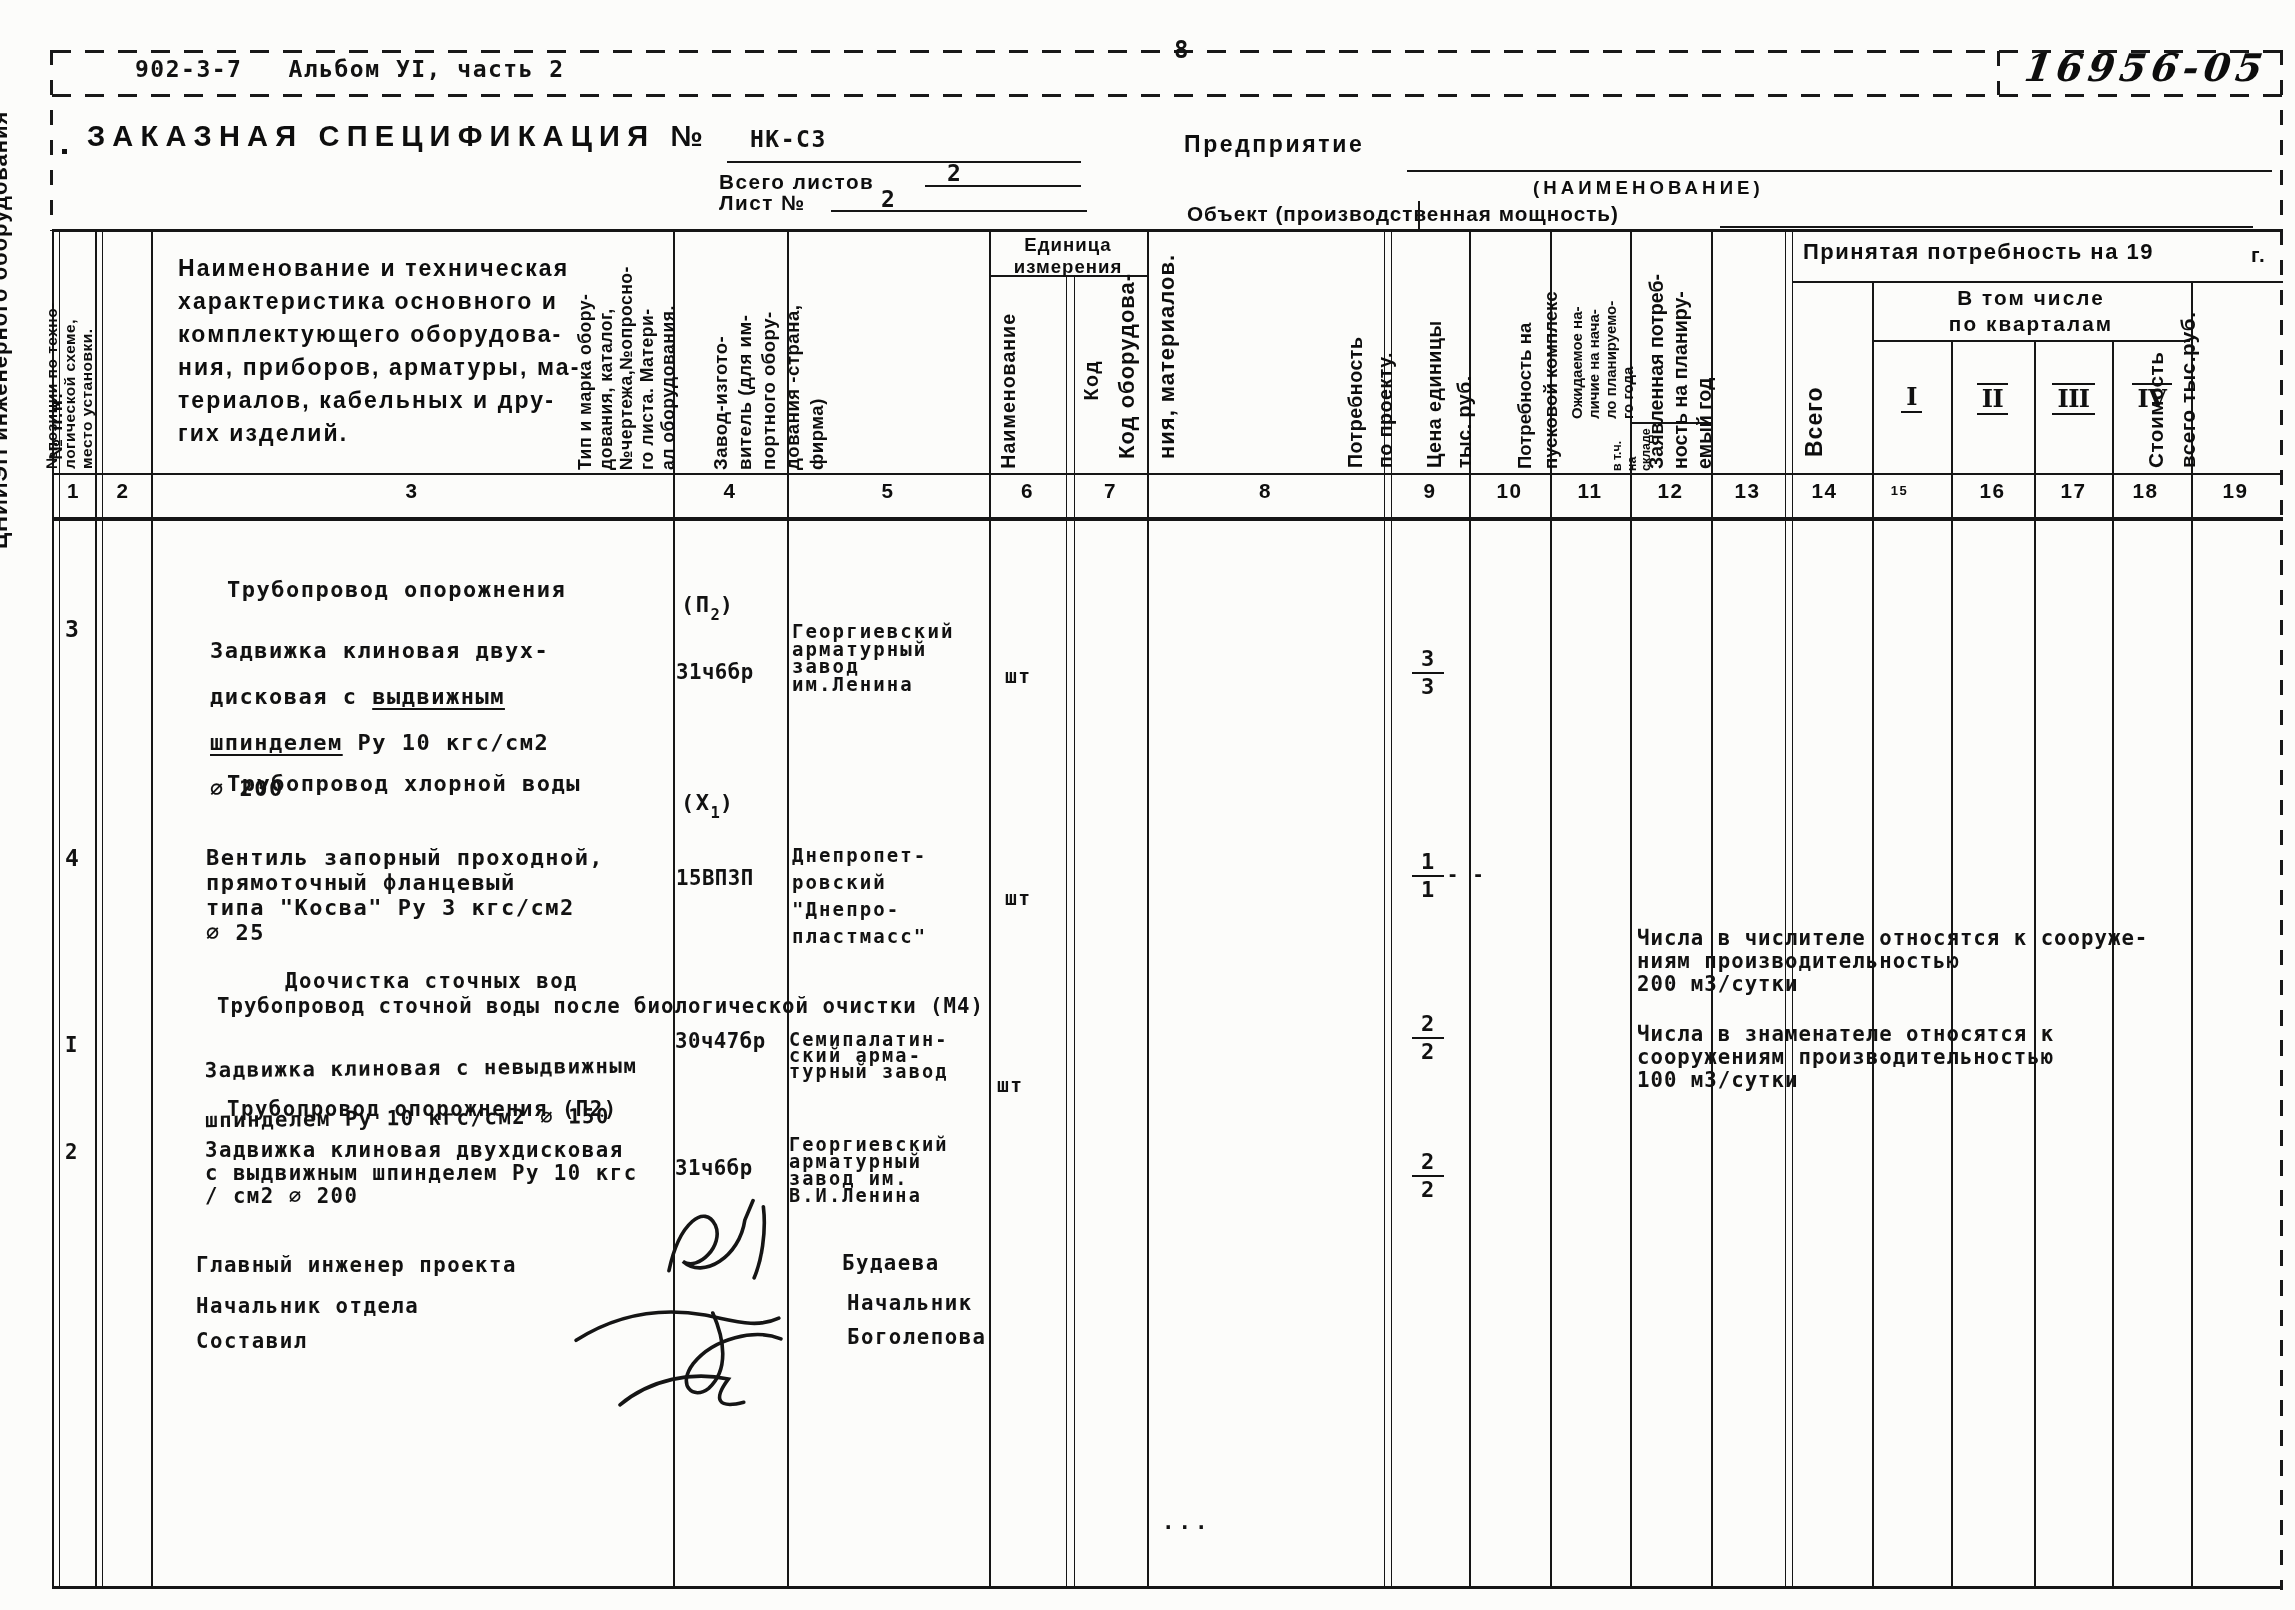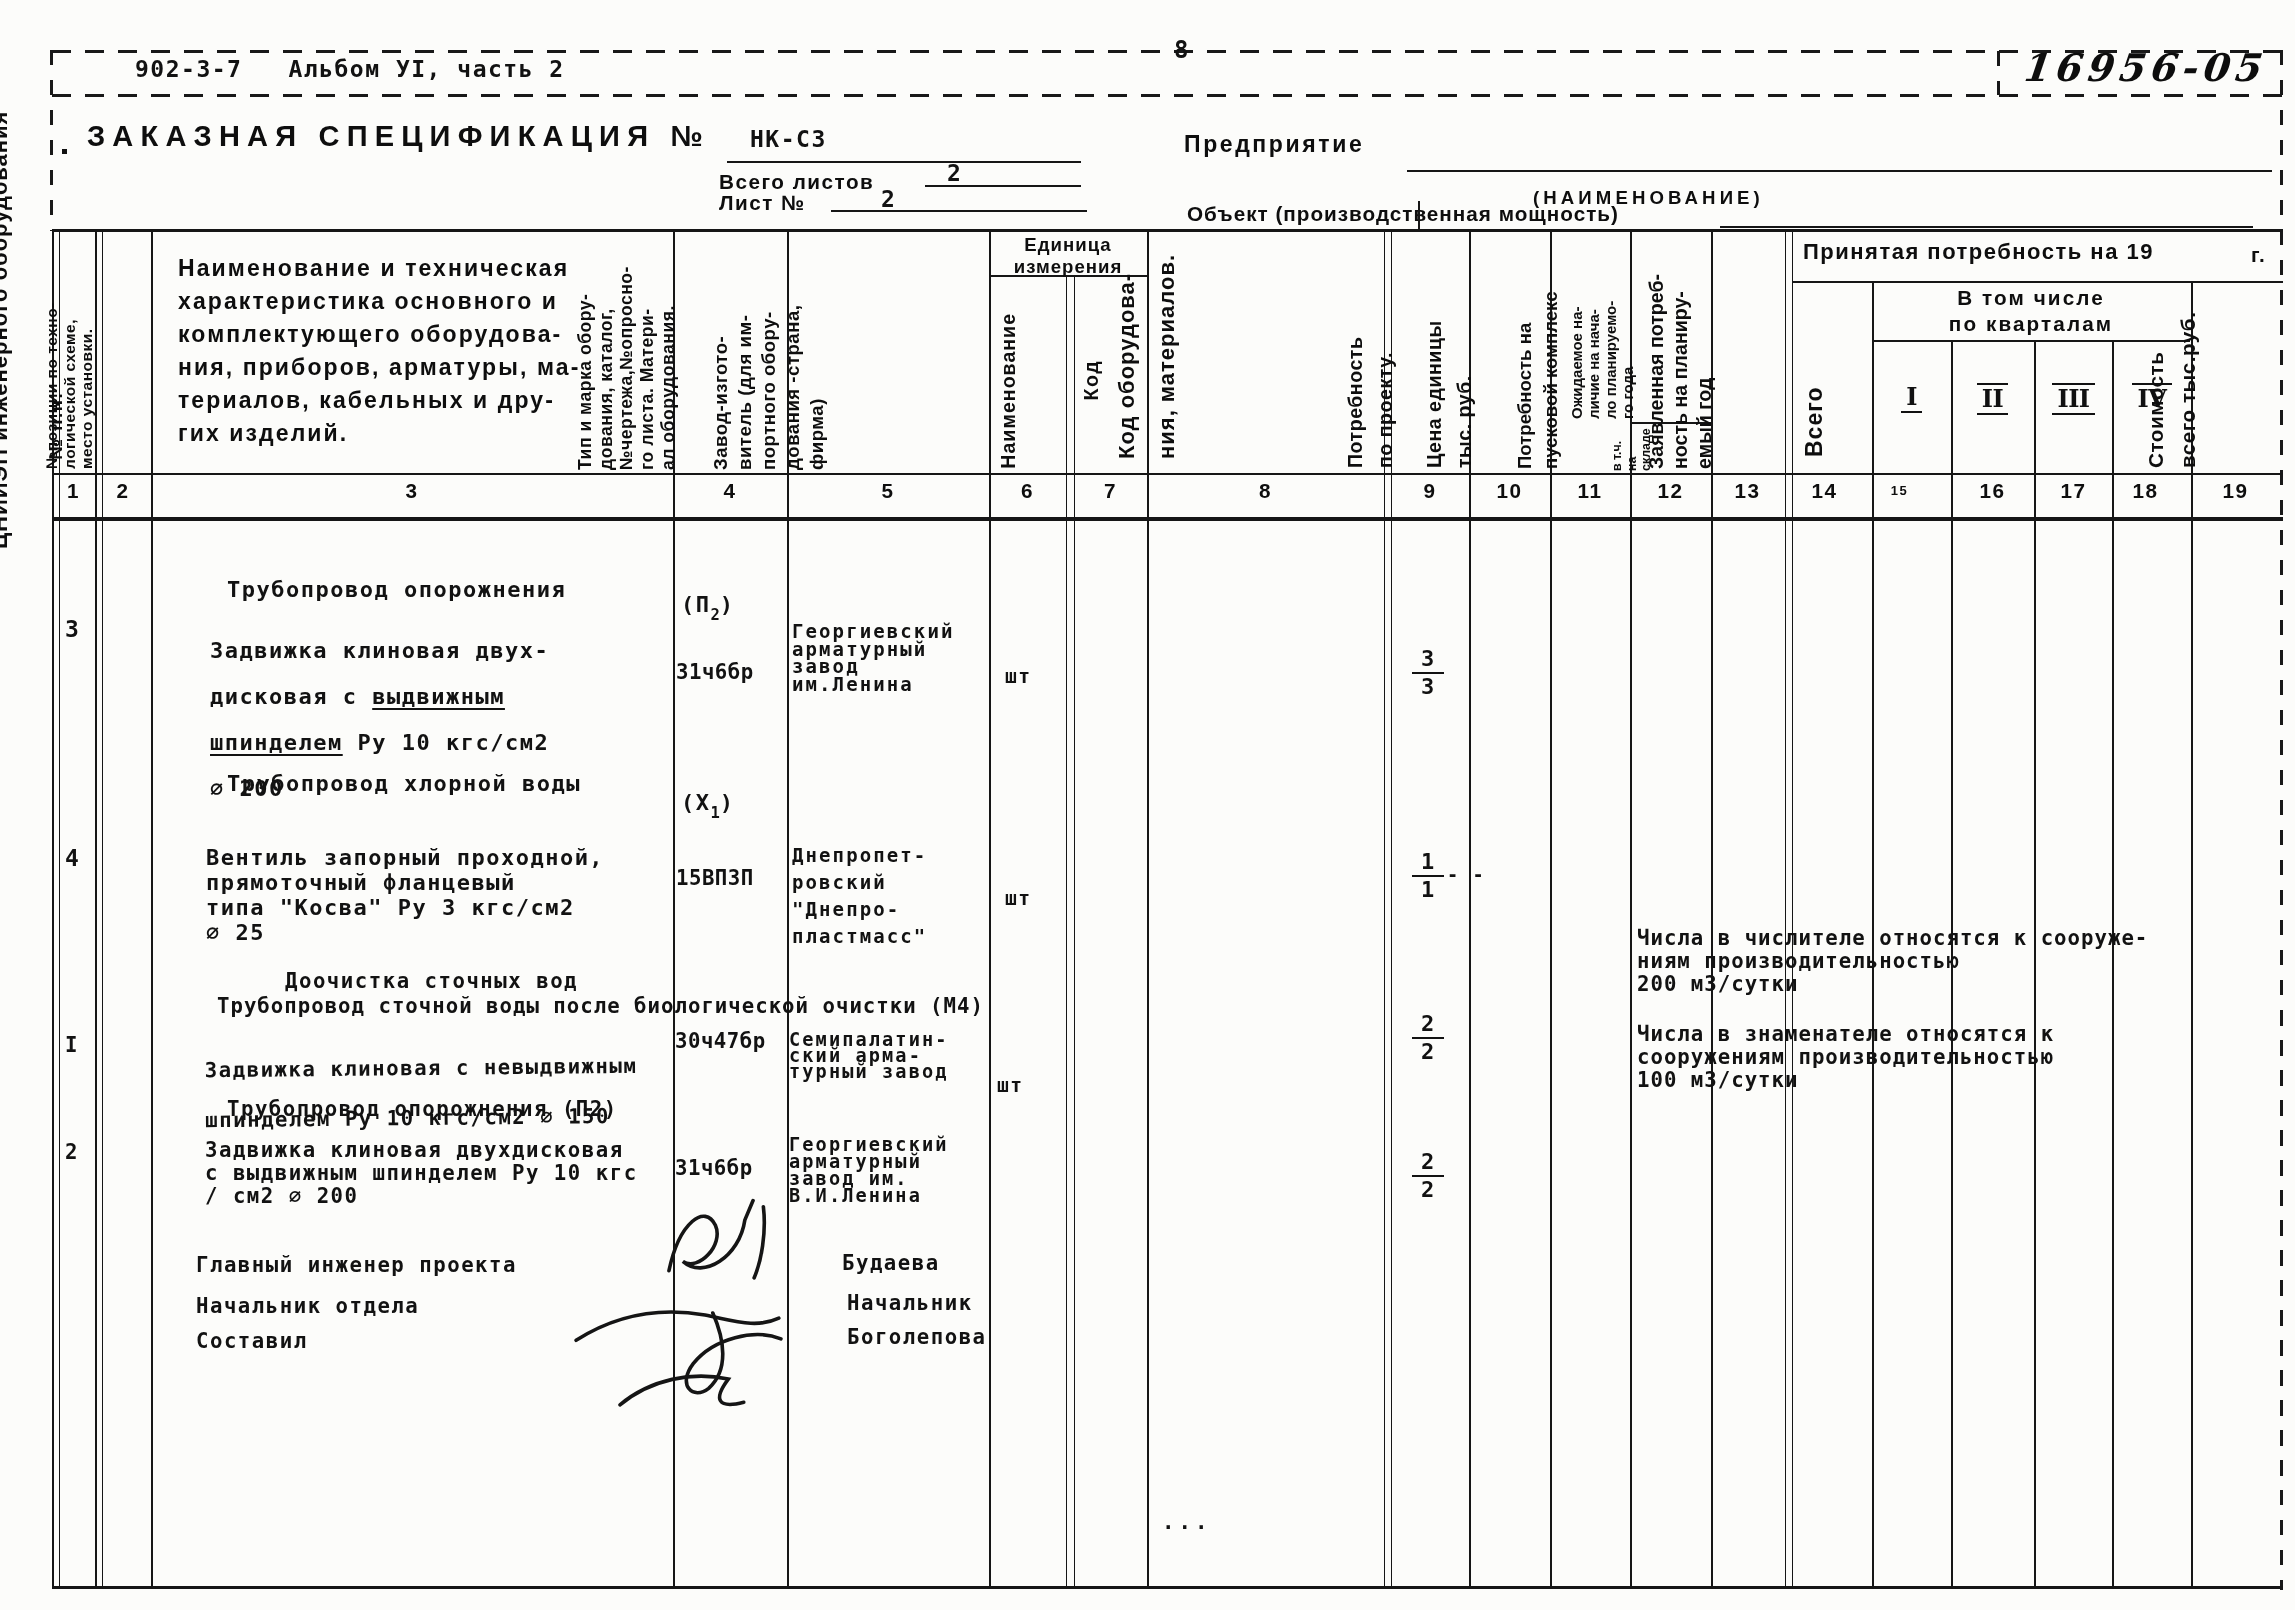--- a/index.html
+++ b/index.html
@@ -43,21 +43,21 @@
   <div class="abs t" style="left:1174px;top:39px;font-size:24px;">8</div>
   <div class="abs hw" style="left:2025px;top:45px;">16956-05</div>
 
   <div class="abs" style="left:62px;top:149px;width:4.6px;height:4.6px;background:#111;"></div>
   <div class="abs h" style="left:87px;top:124px;font-size:29px;letter-spacing:7.2px;">ЗАКАЗНАЯ СПЕЦИФИКАЦИЯ №</div>
   <div class="abs t" style="left:750px;top:128px;font-size:23px;">НК-СЗ</div>
   <div class="abs ln" style="left:727px;top:161px;width:354px;height:2.1px;"></div>
 
   <div class="abs h" style="left:1184px;top:132px;font-size:23px;letter-spacing:2.6px;">Предприятие</div>
   <div class="abs ln" style="left:1407px;top:170px;width:865px;height:2.1px;"></div>
-  <div class="abs h" style="left:1533px;top:185px;font-size:18.6px;letter-spacing:4.1px;">(НАИМЕНОВАНИЕ)</div>
+  <div class="abs h" style="left:1533px;top:175px;font-size:18.6px;letter-spacing:4.1px;">(НАИМЕНОВАНИЕ)</div>
 
   <div class="abs h" style="left:719px;top:169px;font-size:20.7px;">Всего листов</div>
   <div class="abs t" style="left:947px;top:162px;font-size:23px;">2</div>
   <div class="abs ln" style="left:925px;top:185px;width:156px;height:2.1px;"></div>
 
   <div class="abs h" style="left:719px;top:190px;font-size:20.7px;">Лист №</div>
   <div class="abs t" style="left:881px;top:188px;font-size:23px;">2</div>
   <div class="abs ln" style="left:831px;top:210px;width:256px;height:2.1px;"></div>
 
   <div class="abs h" style="left:1187px;top:201px;font-size:20.7px;letter-spacing:1px;">Объект (производственная мощность)</div>

